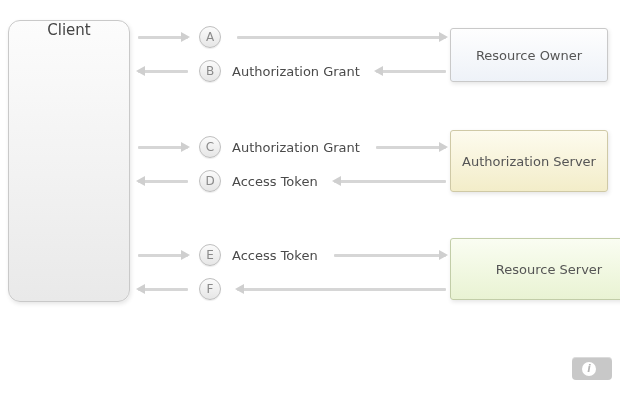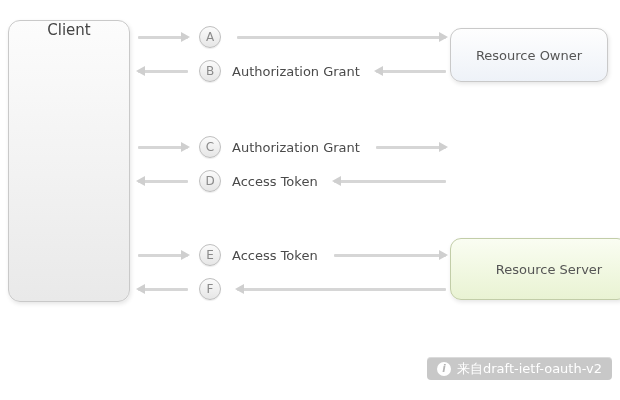--- a/index.html
+++ b/index.html
@@ -20,21 +20,21 @@
     background:linear-gradient(to bottom,#fcfcfc 0%,#f1f1f1 60%,#e9e9e9 100%);
     box-shadow:1px 2px 4px rgba(0,0,0,0.10);
     display:flex;align-items:flex-start;justify-content:center;
   }
   .client-box .box-label{
     font-size:15px;color:#444;
   }
   
   .server-box{
     position:absolute;left:450px;width:156px;
-    border:1px solid #c9c9c9;border-radius:11px;
+    border:1px solid #c9c9c9;border-radius:3px;
     box-shadow:1px 2px 4px rgba(0,0,0,0.10);
     display:flex;align-items:center;justify-content:center;
     font-size:13px;color:#555;
   }
   .server-box.owner{
     top:28px;height:52px;
     background:linear-gradient(to bottom,#fefefe 0%,#eef2f8 100%);
   }
   .server-box.auth{
     top:130px;height:60px;
@@ -105,20 +105,23 @@
 
 <div class="canvas">
 
   <div class="client-box">
     <span class="box-label">Client</span>
   </div>
 
   <div class="server-box owner">
     <span>Resource Owner</span>
   </div>
+  <div class="server-box auth">
+    <span>Authorization Server</span>
+  </div>
   <div class="server-box resource">
     <span>Resource Server</span>
   </div>
 
   <div class="flow-row" style="top:26px">
     <span class="arrow seg1" data-dir="right"></span>
     <span class="step-badge">A</span>
     <span class="arrow seg2" data-dir="right"></span>
   </div>
 
@@ -151,16 +154,15 @@
   </div>
 
   <div class="flow-row" style="top:278px">
     <span class="arrow seg1" data-dir="left"></span>
     <span class="step-badge">F</span>
     <span class="arrow seg2" data-dir="left"></span>
   </div>
 
   <div class="attribution">
     <span class="info-icon">i</span>
-    <span>来自draft-ietf-oauth-v2</span>
   </div>
 
 </div>
 
 </body></html>

